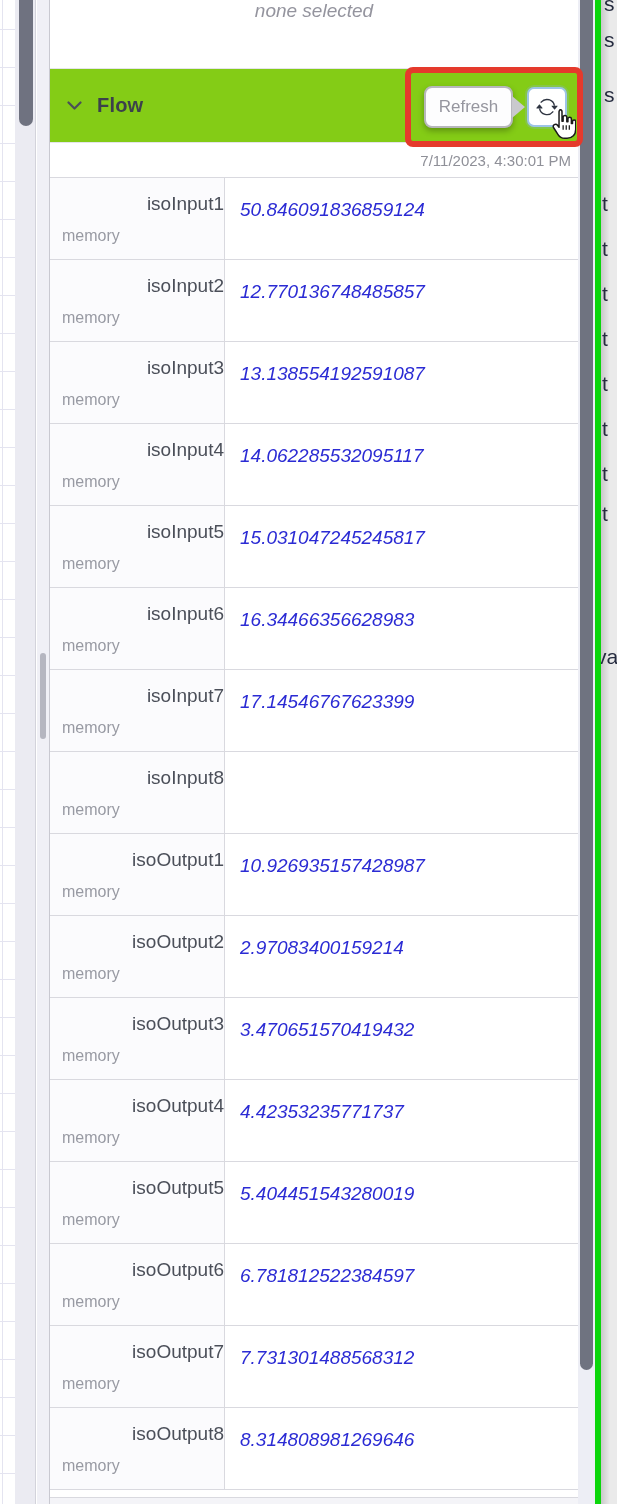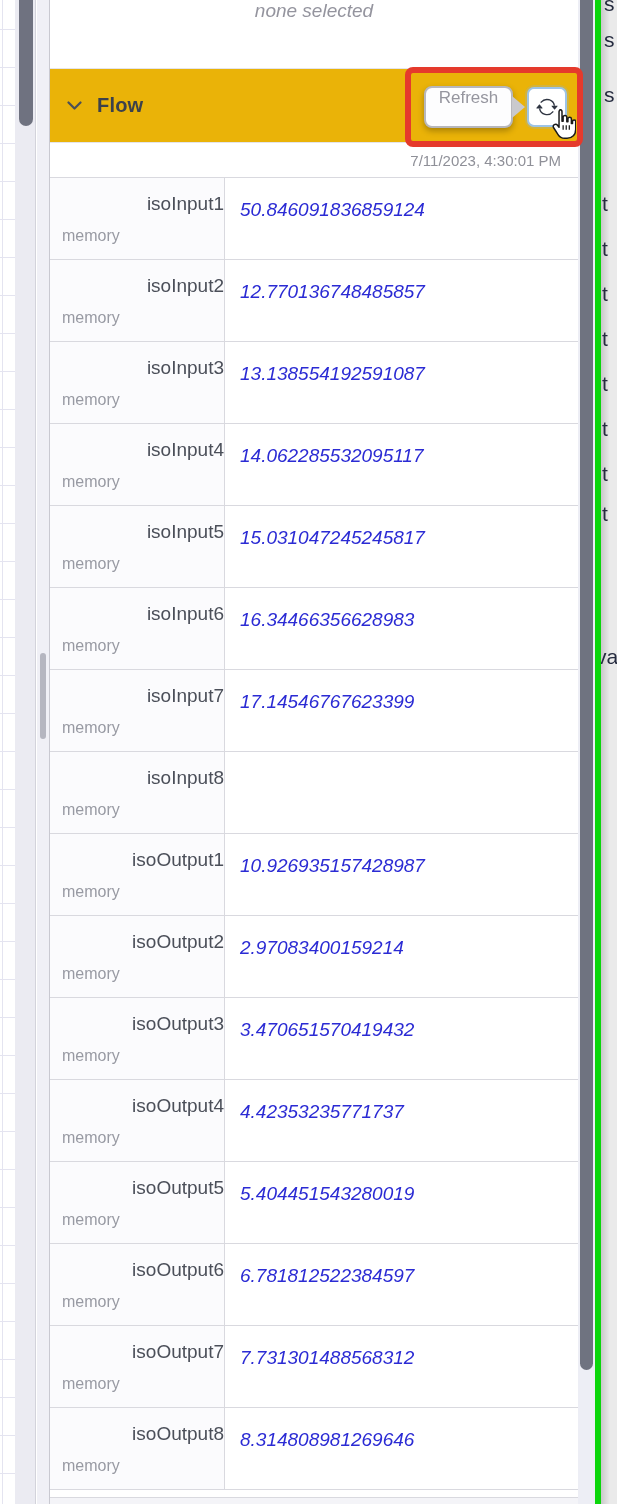--- a/index.html
+++ b/index.html
@@ -14,26 +14,26 @@
   
   .track-a{position:absolute;left:15px;top:0;width:21px;height:100%;background:#ebebf2;border-right:1px solid #d3d3db;box-sizing:border-box;}
   .thumb-dark{position:absolute;left:4px;top:0;width:14px;height:126px;background:#6f7280;border-radius:0 0 7px 7px;}
   .track-b{position:absolute;left:37px;top:0;width:13px;height:100%;background:#f0f0f6;border-right:1px solid #c9c9d1;box-sizing:border-box;}
   .thumb-small{position:absolute;left:3px;top:653px;width:6px;height:86px;background:#b5b6c0;border-radius:3px;}
 
   
   .inspector{position:absolute;left:50px;top:0;width:528px;height:100%;background:#ffffff;}
   .none-selected{height:69px;display:flex;align-items:flex-start;justify-content:center;font-style:italic;
     color:#94949e;font-size:19px;border-bottom:1px solid #e4e4ea;box-sizing:border-box;}
-  .flow-header{height:74px;background:#eab308;border-bottom:1px solid #e4e4ea;box-sizing:border-box;
+  .flow-header{height:74px;background:#84cc16;border-bottom:1px solid #e4e4ea;box-sizing:border-box;
     display:flex;align-items:center;padding-left:17px;}
   .chevron{display:inline-flex;margin-right:15px;}
   .flow-title{font-weight:bold;font-size:20px;color:#3c414b;letter-spacing:.2px;}
   .timestamp-bar{height:34px;display:flex;align-items:center;justify-content:flex-end;
-    padding-right:17px;color:#8f9098;font-size:15px;box-sizing:border-box;}
+    padding-right:7px;color:#8f9098;font-size:15px;box-sizing:border-box;}
 
   
   .telemetry-table{border-top:1px solid #d9d9df;}
   .trow{display:flex;height:82px;border-bottom:1px solid #d9d9df;box-sizing:border-box;}
   .ncell{width:175px;border-right:1px solid #d9d9df;box-sizing:border-box;padding:15px 0 0 12px;background:#fbfbfd;}
   .nname{display:block;font-size:19px;color:#4b4f59;text-align:right;}
   .nsrc{display:block;font-size:16px;color:#989aa3;margin-top:12px;}
   .vcell{flex:1;padding:21px 0 0 15px;box-sizing:border-box;}
   .vtext{font-size:19px;color:#2b2bd4;font-style:italic;}
   .next-section{height:15px;margin-top:7px;border-top:1px solid #d9d9df;background:#f4f4f8;}
@@ -42,21 +42,21 @@
   .right-track{position:absolute;left:578px;top:0;width:17px;height:100%;background:#edeef5;}
   .right-thumb{position:absolute;left:2px;top:0;width:13px;height:1370px;background:#6f7380;border-radius:0 0 7px 7px;}
   .green-divider{position:absolute;left:595px;top:0;width:6px;height:100%;background:#0bd60b;}
   .code-strip{position:absolute;left:601px;top:0;width:16px;height:100%;
     background:linear-gradient(90deg,#c9c9c9,#eaeaea 55%);overflow:hidden;}
   .frag{position:absolute;font-size:21px;color:#262c40;white-space:nowrap;}
 
   
   .tooltip{position:absolute;left:424px;top:86px;width:89px;height:42px;background:#fdfdfe;
     border:2px solid #b7b7bc;border-radius:8px;box-shadow:0 3px 6px rgba(0,0,0,.28);
-    display:flex;align-items:flex-start;justify-content:center;font-size:17px;color:#96969f;box-sizing:border-box;z-index:5;}
+    display:flex;align-items:center;justify-content:center;font-size:17px;color:#96969f;box-sizing:border-box;z-index:5;}
   .tooltip-arrow{position:absolute;right:-14px;top:8px;width:0;height:0;
     border-top:11px solid transparent;border-bottom:11px solid transparent;border-left:13px solid #c9c9cd;}
   .refresh-btn{position:absolute;left:527px;top:87px;width:40px;height:40px;background:#ffffff;
     border:2px solid #9dc4e7;border-radius:7px;box-shadow:0 0 0 2px rgba(140,180,225,.25);
     display:flex;align-items:center;justify-content:center;cursor:pointer;z-index:5;padding:0;box-sizing:border-box;}
   .cursor{position:absolute;left:548px;top:108px;z-index:8;}
   .red-box{position:absolute;left:405px;top:67px;width:178px;height:80px;border:6px solid #e53a2c;
     border-radius:8px;box-sizing:border-box;z-index:9;pointer-events:none;}
 </style>
 </head>

